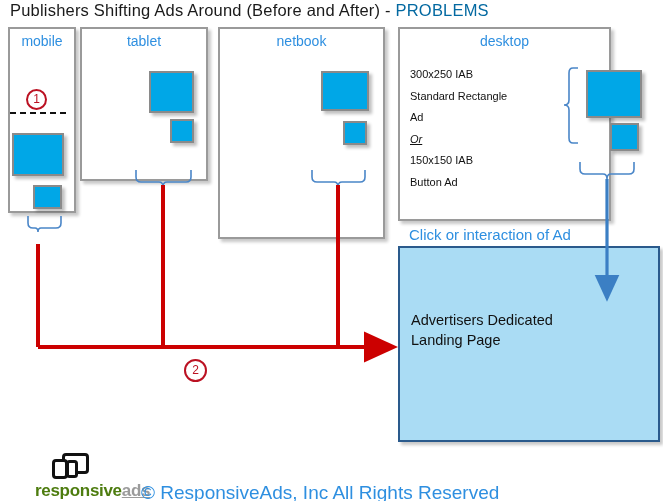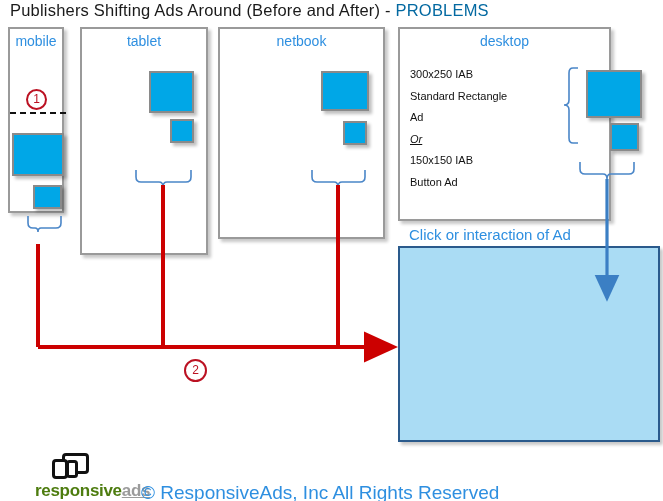--- a/index.html
+++ b/index.html
@@ -42,22 +42,22 @@
     position: absolute;
     top: 4px;
     left: 0;
     right: 0;
     text-align: center;
     font-size: 14px;
     color: #2e8fe0;
     white-space: nowrap;
   }
 
-  #panel-mobile  { left: 8px;   top: 27px; width: 56px;  height: 186px; }
-  #panel-tablet  { left: 80px;  top: 27px; width: 128px; height: 228px; }
+  #panel-mobile  { left: 8px;   top: 27px; width: 68px;  height: 186px; }
+  #panel-tablet  { left: 80px;  top: 27px; width: 128px; height: 154px; }
   #panel-netbook { left: 218px; top: 27px; width: 167px; height: 212px; }
   #panel-desktop { left: 398px; top: 27px; width: 213px; height: 194px; }
 
   
   .ad {
     background: #00a7e7;
     border: 2px solid #8a8a8a;
     box-shadow: 3px 3px 3px rgba(0,0,0,.25);
     box-sizing: border-box;
   }
@@ -190,20 +190,24 @@
     <div>300x250 IAB</div>
     <div>Standard Rectangle</div>
     <div>Ad</div>
     <div class="or">Or</div>
     <div>150x150 IAB</div>
     <div>Button Ad</div>
   </div>
 
   <div class="abs" id="landing-box"></div>
   <div class="abs" id="click-label">Click or interaction of Ad</div>
+  <div class="abs" id="landing-text">
+    <div>Advertisers Dedicated</div>
+    <div>Landing Page</div>
+  </div>
 
   <svg class="abs" id="overlay" viewBox="0 0 663 501">
     <defs>
       <marker id="arrow-red" markerWidth="9" markerHeight="9" refX="7" refY="4.5" orient="auto">
         <path d="M0,0.6 L8.5,4.5 L0,8.4 z" fill="#cc0000"></path>
       </marker>
       <marker id="arrow-blue" markerWidth="9" markerHeight="9" refX="7" refY="4.5" orient="auto">
         <path d="M0,0.6 L8.5,4.5 L0,8.4 z" fill="#3b7fc4"></path>
       </marker>
     </defs>

